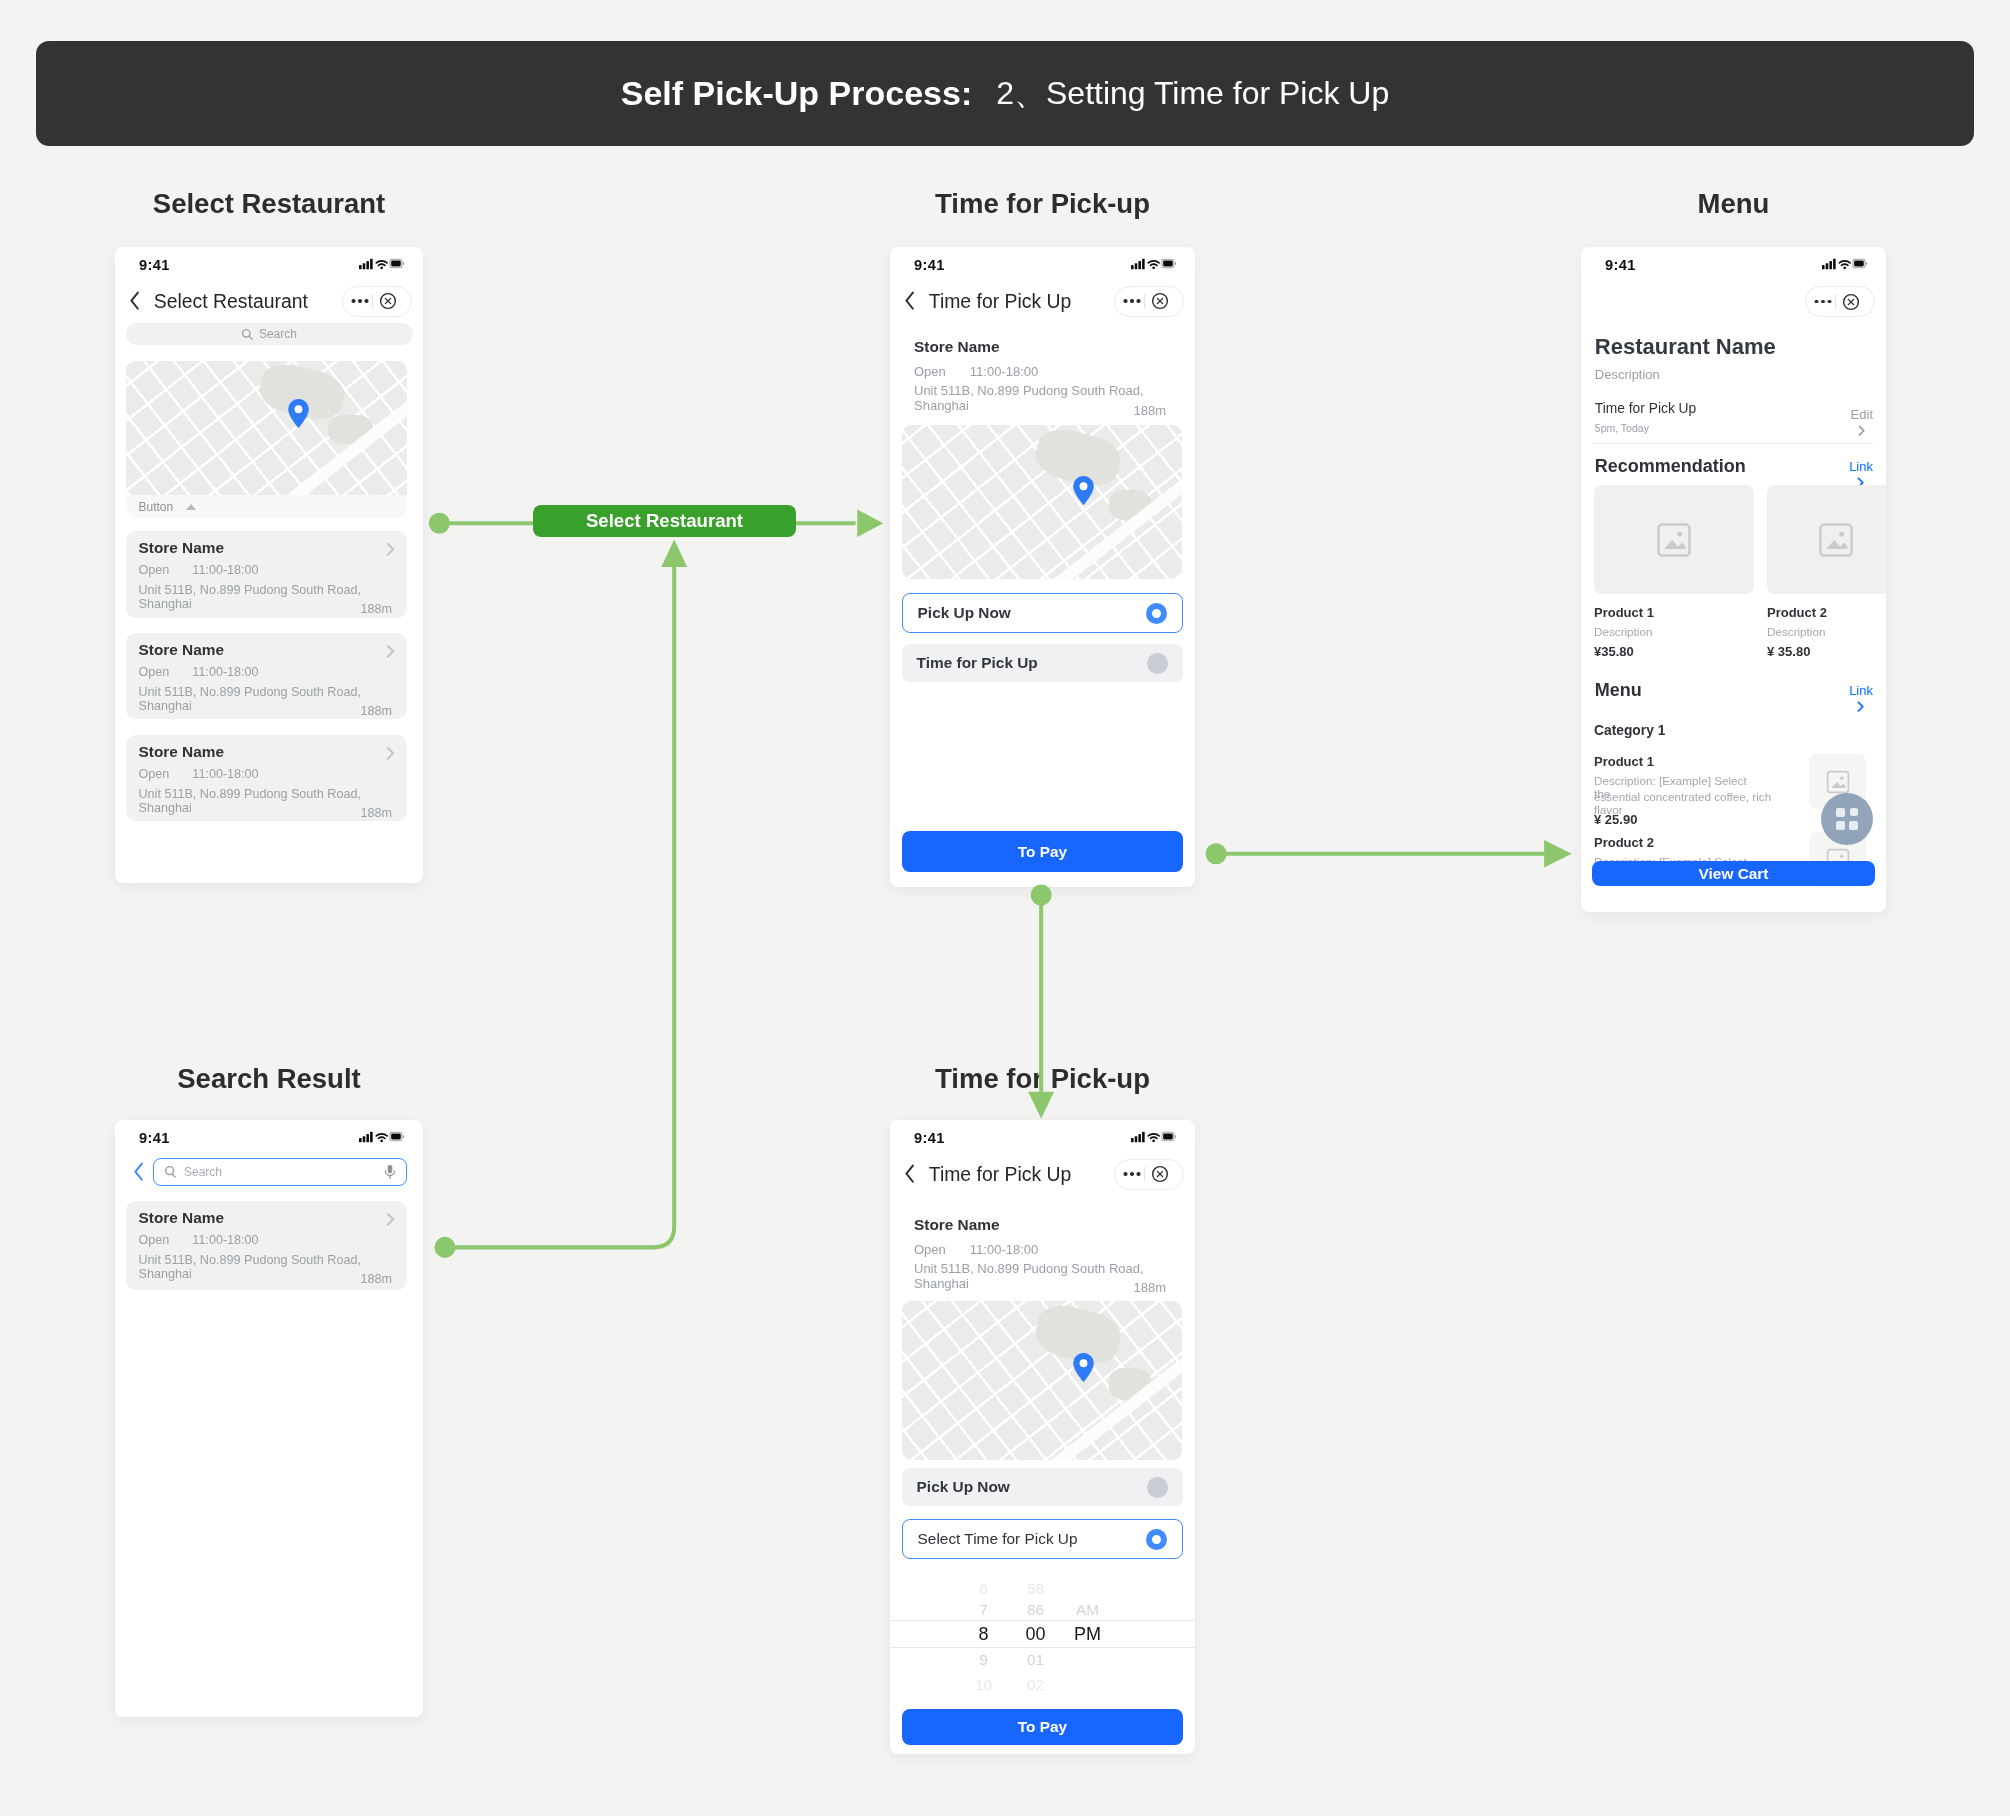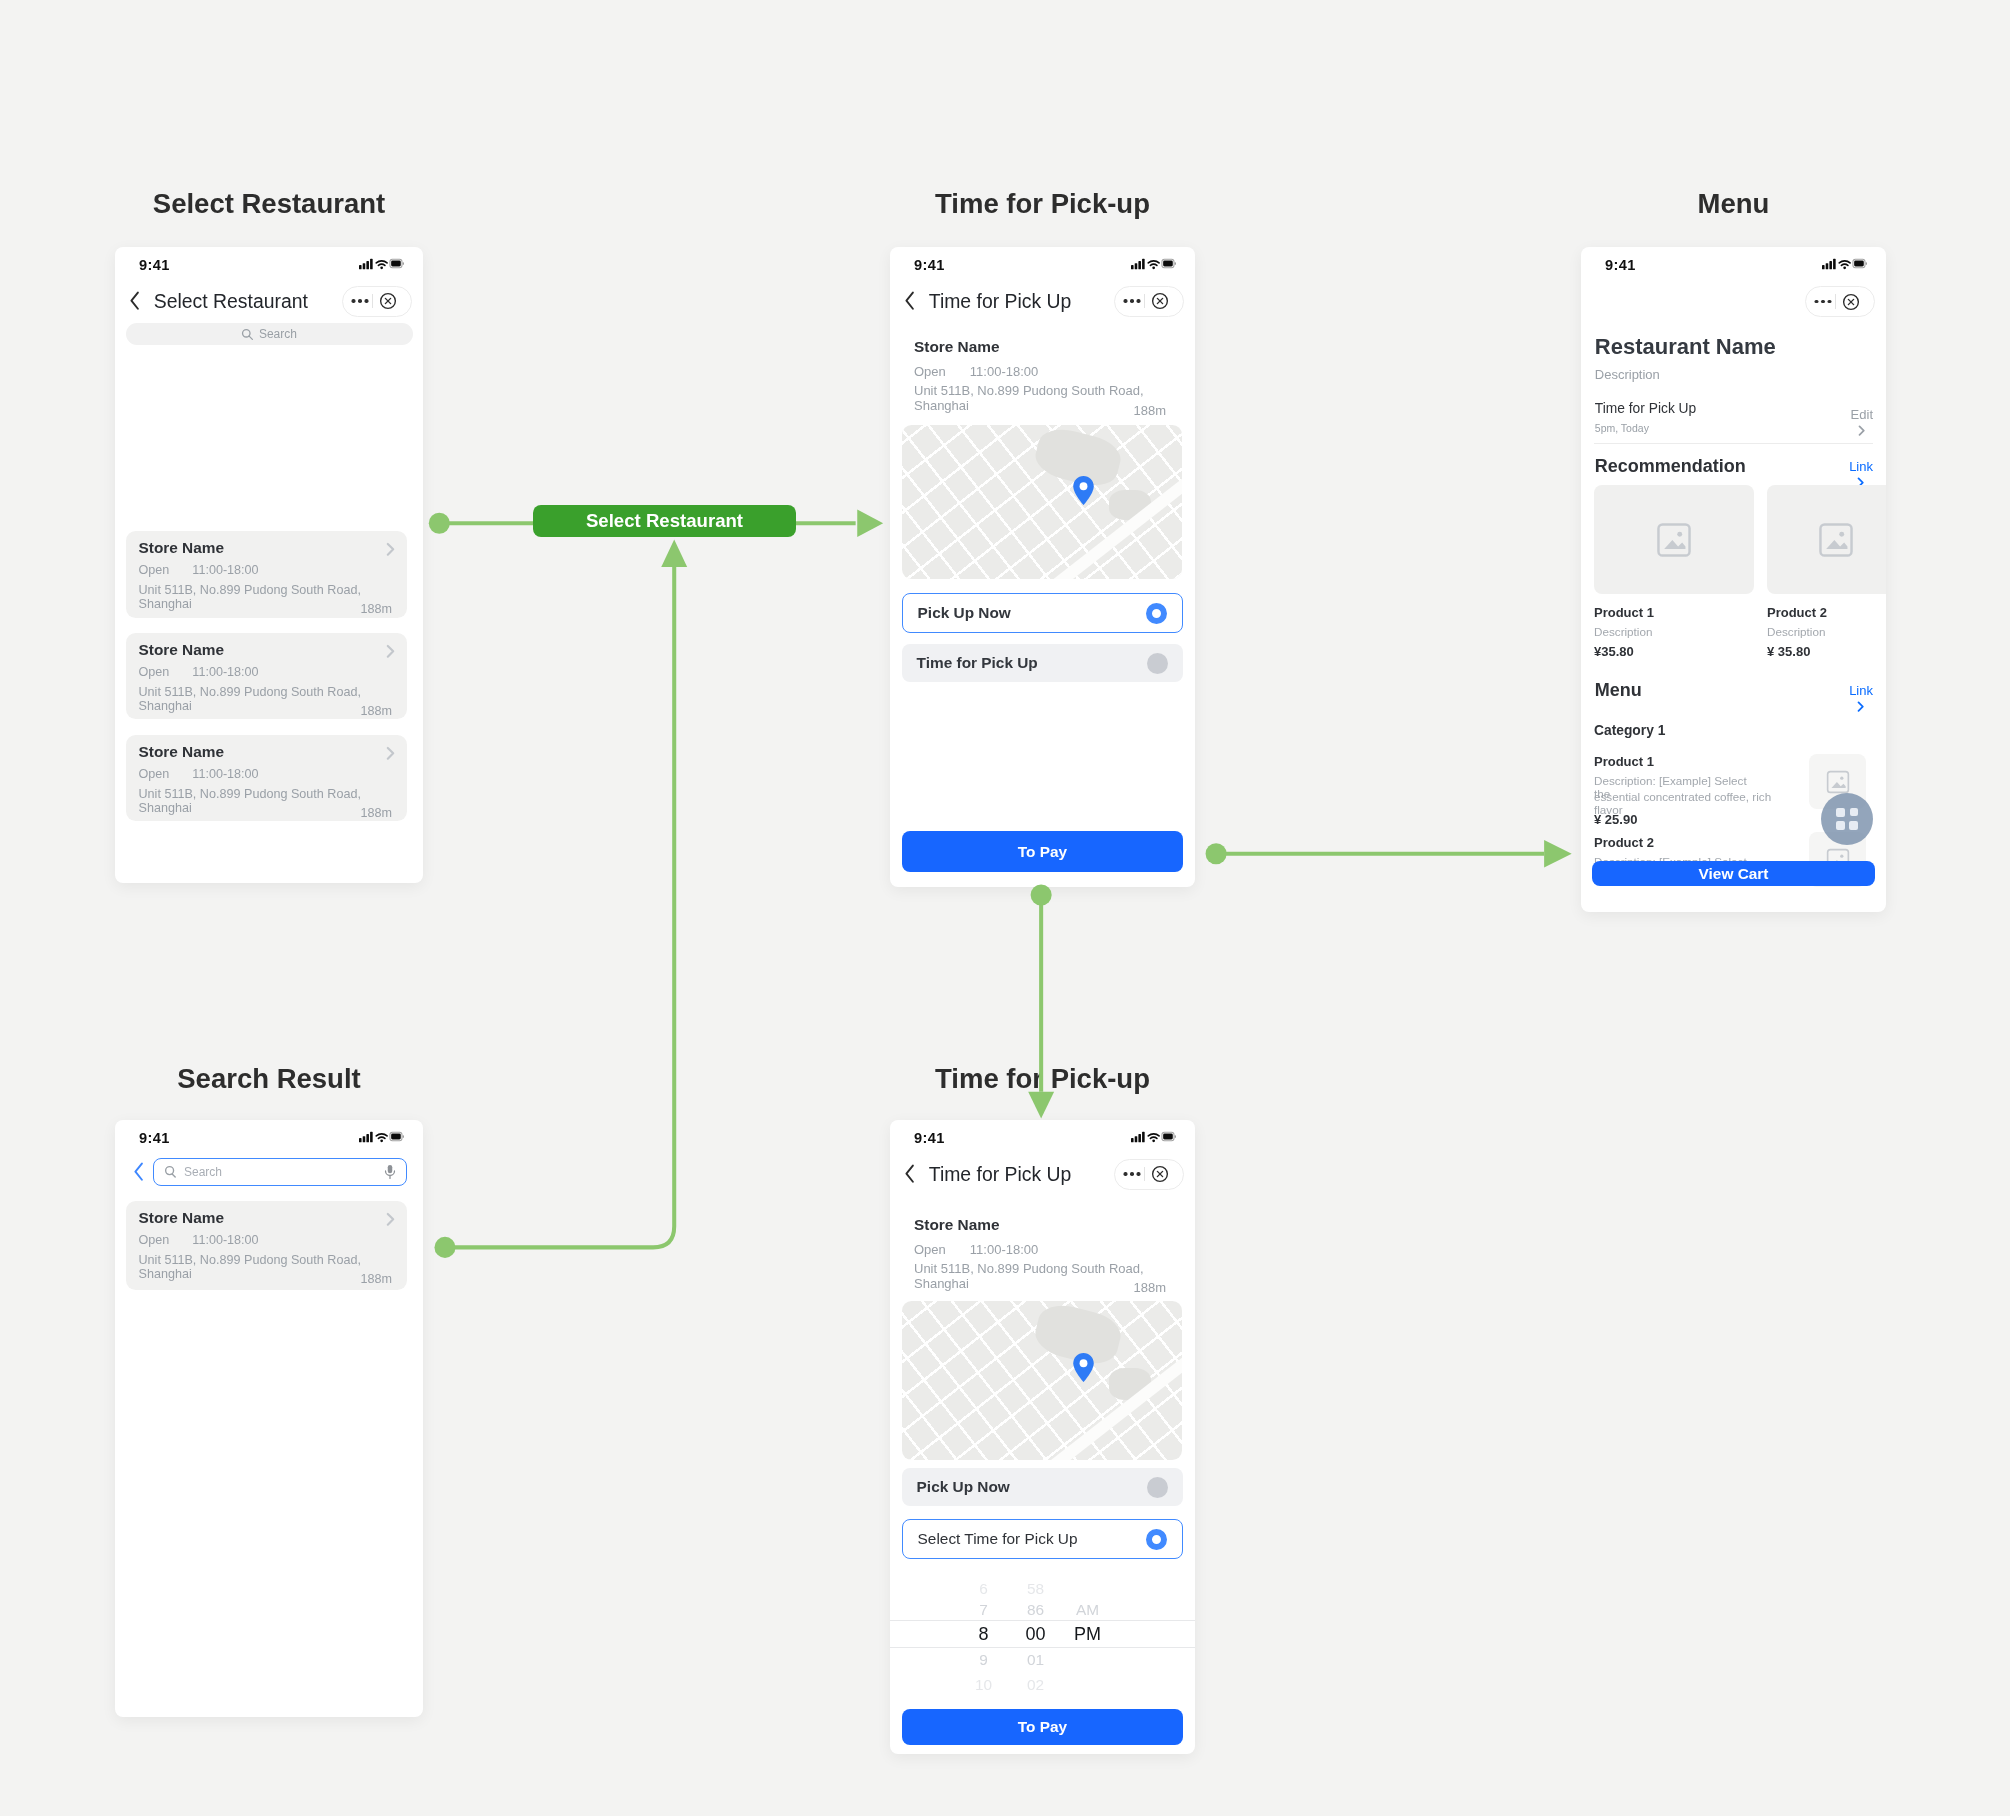--- a/index.html
+++ b/index.html
@@ -98,20 +98,24 @@
 
   
   .flowbtn{position:absolute;left:533px;top:505px;width:263px;height:32px;background:#3aa02c;border-radius:8px;display:flex;align-items:center;justify-content:center;color:#fff;font-weight:700;font-size:18.6px;z-index:7;}
   .overlay{position:absolute;inset:0;z-index:6;pointer-events:none;}
 </style>
 </head>
 <body>
 
 <div class="canvas">
 
+  <div class="hdr">
+    <span class="b">Self Pick-Up Process:</span>
+    <span class="r">2、Setting Time for Pick Up</span>
+  </div>
 
   <div class="sect" style="left:115px;top:188px;width:308px;">Select Restaurant</div>
   <div class="sect" style="left:890px;top:188px;width:305px;">Time for Pick-up</div>
   <div class="sect" style="left:1581px;top:188px;width:305px;">Menu</div>
   <div class="sect" style="left:115px;top:1063px;width:308px;">Search Result</div>
   <div class="sect" style="left:890px;top:1063px;width:305px;">Time for Pick-up</div>
 
   <div class="phone" style="left:115px;top:247px;width:308px;height:636px;">
     <div class="status">
       <span class="time">9:41</span>
@@ -141,20 +145,34 @@
             <path d="M7.8 7.8 L14.2 14.2 M14.2 7.8 L7.8 14.2" stroke="#2e2e2e" stroke-width="1.7" stroke-linecap="round"></path>
           </svg>
       </div>
     </div>
     <div class="searchbar" style="top:76px;">
       <svg width="13" height="13" viewBox="0 0 16 16">
           <circle cx="6.5" cy="6.5" r="4.6" fill="none" stroke="#9aa0a6" stroke-width="1.6"></circle>
           <line x1="10" y1="10" x2="14" y2="14" stroke="#9aa0a6" stroke-width="1.6" stroke-linecap="round"></line>
         </svg>
       <span>Search</span>
+    </div>
+    <div class="mapwrap" style="left:10.5px;top:114px;width:281px;height:157px;">
+      <div class="map" style="height:134px;">
+        <div class="park" style="left:48%;top:5%;width:30%;height:36%;transform:rotate(14deg);"></div>
+        <div class="park" style="left:72%;top:40%;width:16%;height:22%;"></div>
+        <svg class="mappin" style="left:58%;top:28%;" width="21" height="29" viewBox="0 0 24 34">
+            <path d="M12 0C5.4 0 0 5.4 0 12c0 9 12 22 12 22s12-13 12-22C24 5.4 18.6 0 12 0z" fill="#2e7bf6"></path>
+            <circle cx="12" cy="12" r="4.6" fill="#fff"></circle>
+          </svg>
+      </div>
+      <div class="map-footer">
+        <span>Button</span>
+        <span class="tri-up"></span>
+      </div>
     </div>
     <div class="card" style="top:284px;height:87px;">
       <span class="c-name">Store Name</span>
       <svg class="c-chev" width="9" height="14.6" viewBox="0 0 10 16">
           <polyline points="2,2 8,8 2,14" class="chev"></polyline>
         </svg>
       <span class="c-open"><span>Open</span><span class="hrs">11:00-18:00</span></span>
       <span class="c-addr">Unit 511B, No.899 Pudong South Road, Shanghai</span>
       <span class="c-dist">188m</span>
     </div>

